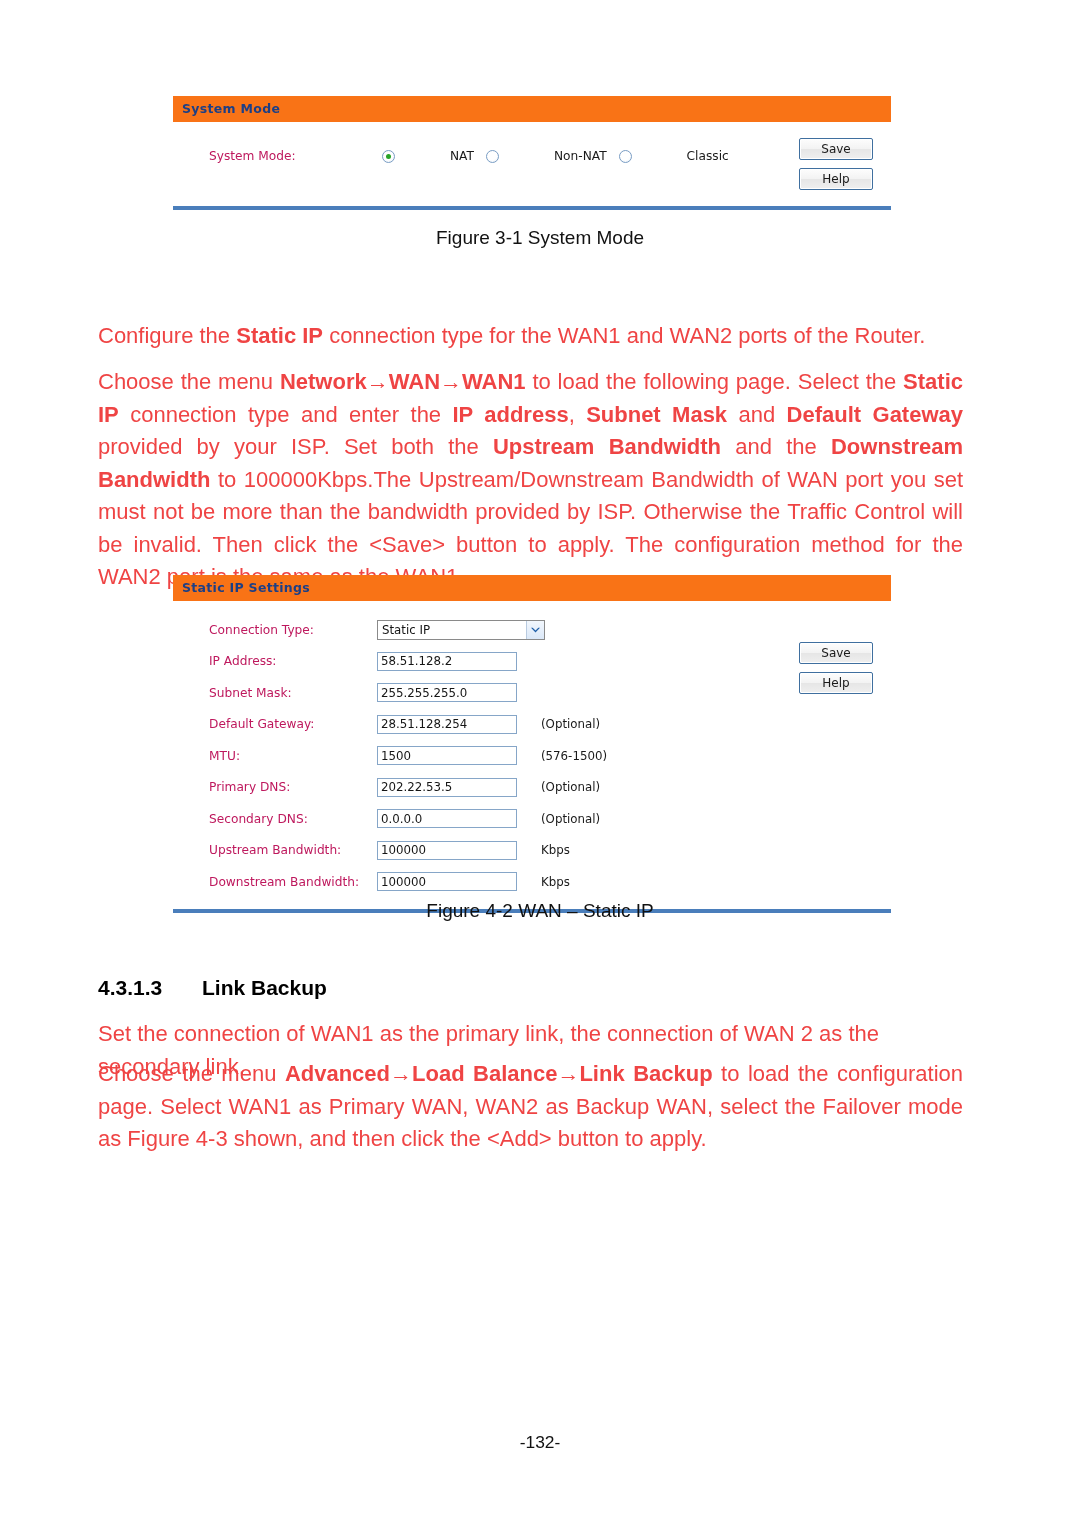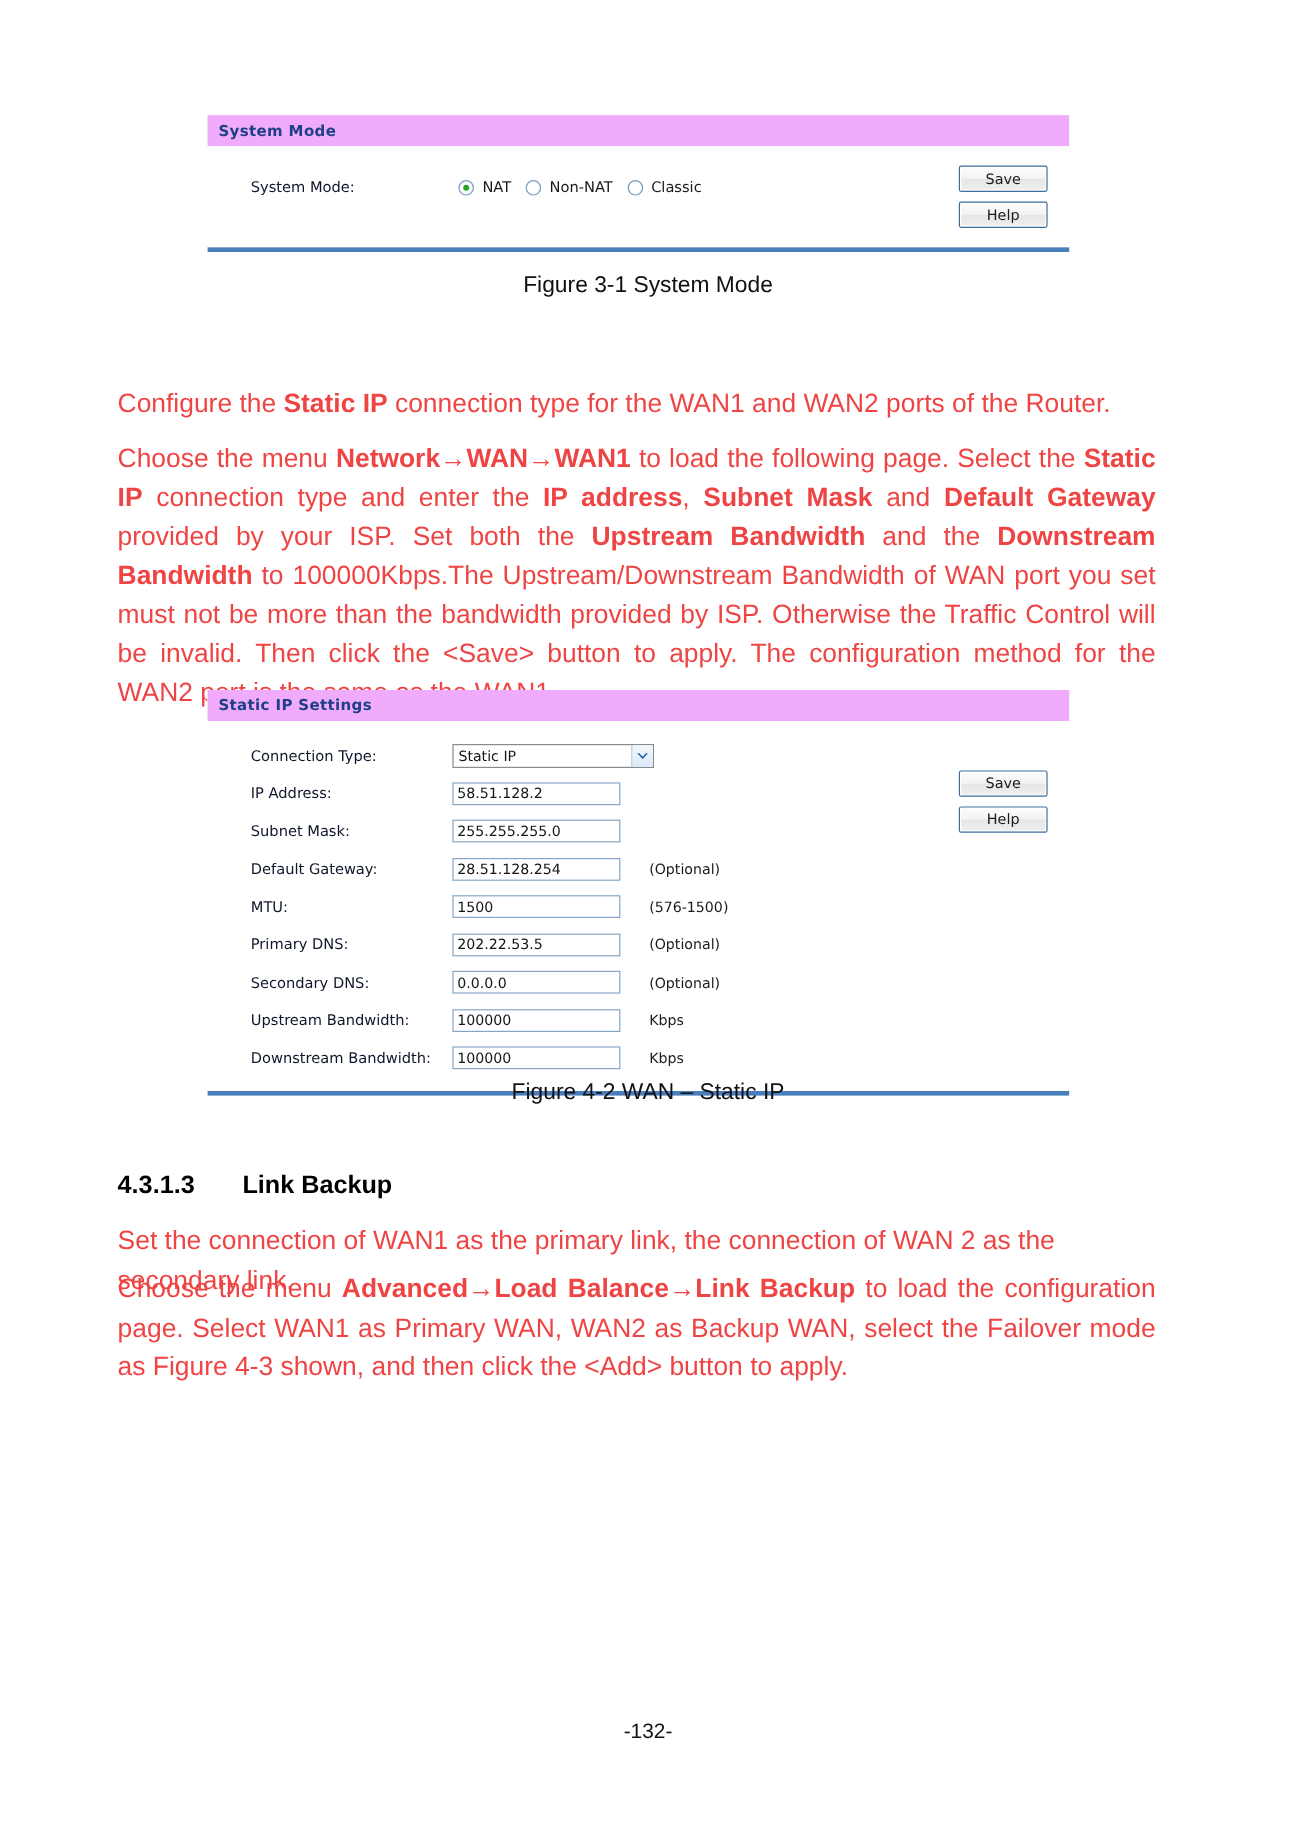--- a/index.html
+++ b/index.html
@@ -26,21 +26,21 @@
   
   .ui-panel {
     position: absolute;
     left: 173px;
     width: 718px;
     background: #ffffff;
     border-bottom: 4px solid #4a7ebb;
     box-sizing: border-box;
   }
   .panel-header {
-    background: #f0abfc;
+    background: #f97316;
     height: 26px;
     line-height: 26px;
     padding-left: 9px;
     font-family: "DejaVu Sans", sans-serif;
     font-size: 12.5px;
     font-weight: bold;
     color: #1d3f86;
     letter-spacing: 0.3px;
   }
   .panel-body {
@@ -48,35 +48,35 @@
     background: #ffffff;
   }
 
   
   #system-mode-panel { top: 96px; }
   #system-mode-panel .panel-body { height: 84px; }
 
   .form-label {
     font-family: "DejaVu Sans", sans-serif;
     font-size: 12.2px;
-    color: #0f172a;
+    color: #be185d;
     white-space: nowrap;
   }
 
   .sysmode-row {
     position: absolute;
     left: 36px;
     top: 27px;
     display: flex;
     align-items: center;
   }
   .sysmode-row .form-label { width: 173px; }
 
   .radio-group { display: flex; align-items: center; }
-  .radio-opt { display: flex; align-items: center; margin-right: 12px; }
+  .radio-opt { display: flex; align-items: center; margin-right: 12px; gap: 48px; }
   .radio {
     width: 13px; height: 13px;
     border-radius: 50%;
     border: 1px solid #7a9dc4;
     background: radial-gradient(circle at 45% 38%, #ffffff 0%, #ffffff 52%, #e4edf7 100%);
     box-sizing: border-box;
     position: relative;
     flex: 0 0 auto;
   }
   .radio.checked::after {

